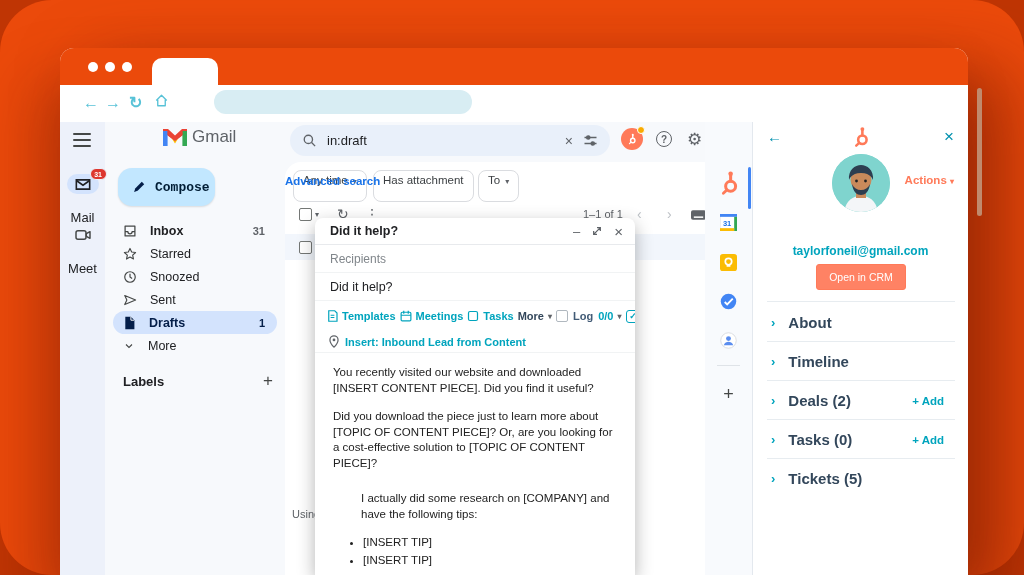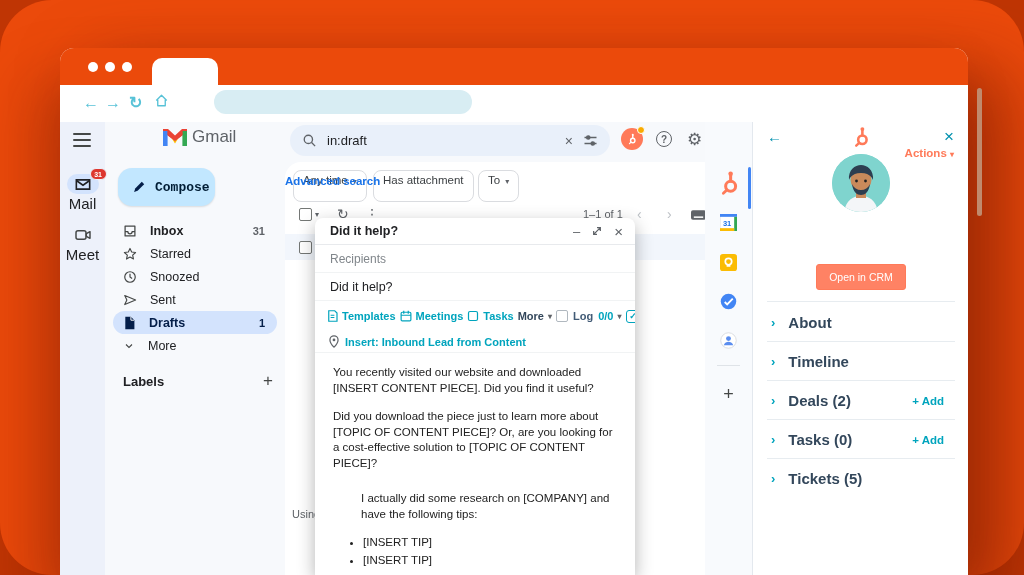--- a/index.html
+++ b/index.html
@@ -44,21 +44,21 @@
   .avatar-mini .notif { position:absolute; right:-2px; top:-2px; width:8px; height:8px; border-radius:50%; background:#f9ab00; border:1px solid #fff; }
   .help-ic { width:16px; height:16px; border-radius:50%; border:1.6px solid #5f6368; font-size:10px; font-weight:bold; display:flex; align-items:center; justify-content:center; }
   .apps-grid { width:14px; height:14px; display:grid; grid-template-columns:repeat(3,1fr); gap:2.5px; }
   .apps-grid span { width:3px; height:3px; border-radius:50%; background:#5f6368; }
 
   
   .rail-group { position:absolute; left:0; width:45px; text-align:center; }
   .rail-pill { width:32px; height:20px; margin:0 auto; border-radius:10px; display:flex; align-items:center; justify-content:center; position:relative; }
   .rail-pill.active { background:#d3e3fd; }
   .rail-badge { position:absolute; top:-6px; right:-8px; background:#dd362e; color:#fff; font-size:7px; font-weight:bold; border-radius:7px; padding:1.5px 3.5px; border:1px solid #edf1fa; }
-  .rail-label { font-size:15px; color:#202124; margin-top:1px; }
+  .rail-label { font-size:13px; color:#202124; margin-top:16px; }
 
   
   .compose-btn { position:absolute; left:13px; top:46px; width:97px; height:38px; border-radius:14px; background:#c2e7ff; display:flex; align-items:center; gap:9px; padding-left:14px; cursor:pointer; box-shadow:0 1px 2px rgba(0,0,0,.12); }
   .compose-label { font-size:13px; font-weight:bold; color:#001d35;font-family:Liberation Mono, monospace; }
   .nav-item { position:absolute; left:8px; width:164px; height:23px; display:flex; align-items:center; gap:13px; padding:0 12px 0 10px; border-radius:13px; cursor:pointer; }
   .nav-item .lbl { font-size:12.5px; color:#202124; flex:1; }
   .nav-item .cnt { font-size:11px; color:#5f6368; }
   .nav-item.sel { background:#d3e3fd; }
   .nav-item.sel .lbl, .nav-item.sel .cnt { font-weight:bold; color:#041e49; }
   .labels-row { position:absolute; left:18px; top:249px; width:150px; display:flex; align-items:center; }
@@ -99,21 +99,21 @@
   .cmp-body p { margin-bottom:13px; }
   .cmp-research { margin:20px 0 2px 28px; }
   .cmp-body ul { margin:0 0 13px 30px; }
   .cmp-body li { margin-bottom:2px; }
 
   
   .pn-top { position:absolute; left:0; top:0; width:100%; height:30px; }
   .pn-back { position:absolute; left:14px; top:6px; font-size:15px; font-weight:bold; color:#0091ae; cursor:pointer; }
   .pn-close { position:absolute; right:14px; top:5px; font-size:17px; color:#0091ae; cursor:pointer; }
   .pn-logo { position:absolute; left:97px; top:4px; }
-  .pn-actions { position:absolute; right:14px; top:25px; font-size:11.5px; font-weight:bold; color:#ff7a59; cursor:pointer;margin-left:9px; }
+  .pn-actions { position:absolute; right:14px; top:52px; font-size:11.5px; font-weight:bold; color:#ff7a59; cursor:pointer;margin-left:9px; }
   .pn-avatar { position:absolute; left:79px; top:32px; width:58px; height:58px; border-radius:50%; overflow:hidden; background:#7fd4ce; }
   .pn-name { position:absolute; left:0; top:97px; width:100%; text-align:center; font-size:15px; font-weight:bold; color:#33475b; letter-spacing:.2px; }
   .pn-email { position:absolute; left:0; top:122px; width:100%; text-align:center; font-size:12px; font-weight:bold; color:#00a4bd; cursor:pointer; }
   .pn-btn { position:absolute; left:63px; top:142px; width:90px; height:26px; border-radius:3px; background:#ff8264; border:1px solid #ff7a59; color:#fff; font-size:10.5px; font-family:inherit; cursor:pointer; }
   .pn-divider { position:absolute; left:14px; width:188px; height:1px; background:#e7ecf0; }
   .pn-section { position:absolute; left:0; width:100%; height:39px; display:flex; align-items:center; padding:0 24px 0 18px; }
   .pn-chevron { color:#00a4bd; font-weight:bold; font-size:13px; margin-right:13px; cursor:pointer; }
   .pn-sec-label { flex:1; font-size:15px; font-weight:bold; color:#33475b; }
   .pn-add { font-size:11.5px; font-weight:bold; color:#00a4bd; cursor:pointer; }
 
@@ -417,20 +417,21 @@
             <circle cx="29" cy="29" r="29" fill="#7fd4ce"></circle>
             <path d="M12 58c2-12 9-16 17-16s15 4 17 16z" fill="#f4f6f8"></path>
             <rect x="24" y="34" width="10" height="10" fill="#c98a5b"></rect>
             <circle cx="29" cy="26" r="10.5" fill="#c98a5b"></circle>
             <path d="M17 26c-1-10 6-15 12-15s13 5 12 15c0 0-2-7-12-7s-12 7-12 7z" fill="#2d3e50"></path>
             <path d="M20 30c1 8 5 11 9 11s8-3 9-11c-2 4-5 6-9 6s-7-2-9-6z" fill="#2d3e50"></path>
             <circle cx="24.5" cy="27" r="1.4" fill="#222"></circle>
               <circle cx="33.5" cy="27" r="1.4" fill="#222"></circle>
           </svg>
         </div>
+        <div class="pn-email">taylorfoneil@gmail.com</div>
         <button class="pn-btn">Open in CRM</button>
 
         <div class="pn-divider" style="top:179px"></div>
         <div class="pn-section" style="top:181px">
           <span class="pn-chevron">›</span>
           <span class="pn-sec-label">About</span>
           <span class="pn-add"></span>
         </div>
         <div class="pn-divider" style="top:219px"></div>
         <div class="pn-section" style="top:220px">

